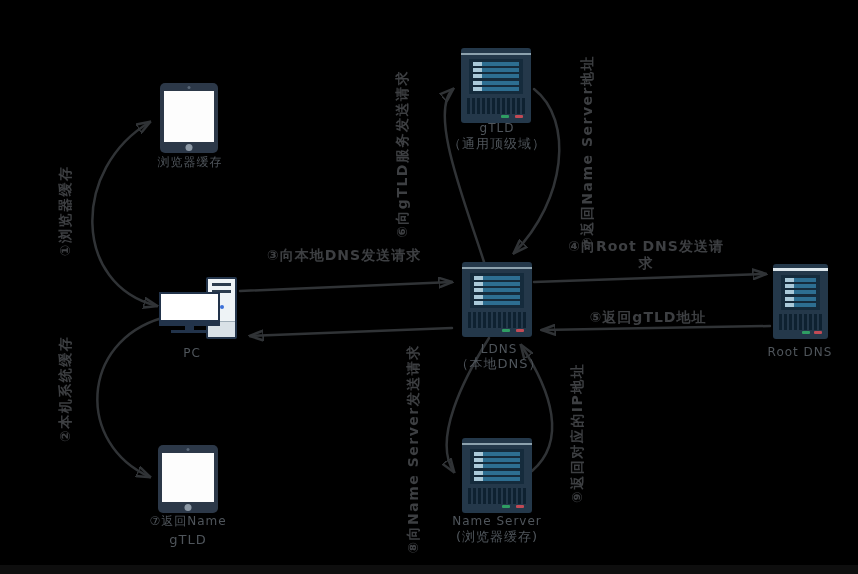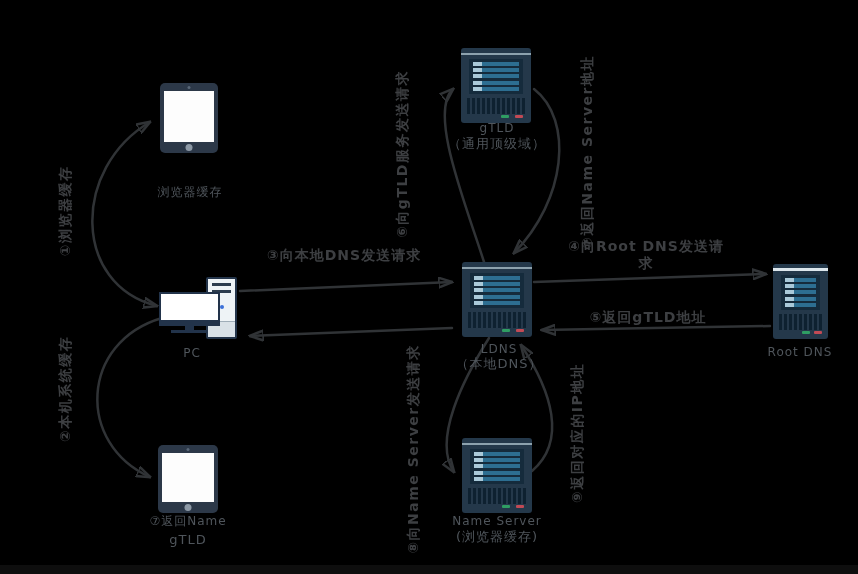--- a/index.html
+++ b/index.html
@@ -80,21 +80,21 @@
     <path d="M489,338 C464,378 432,440 454,472" marker-end="url(#ah)"></path>
     <path d="M532,471 C567,441 552,392 521,345" marker-end="url(#ah)"></path>
     <path d="M452,328 L250,336" marker-end="url(#ah)"></path>
   </svg>
 
   <div class="tablet" style="left:160px;top:83px;width:58px;height:70px">
     <div class="cam"></div>
     <div class="screen"></div>
     <div class="home"></div>
   </div>
-  <div class="nlabel" style="left:190px;top:192px">浏览器缓存</div>
+  <div class="nlabel" style="left:190px;top:162px">浏览器缓存</div>
 
   <div class="tower">
     <div class="slot"></div>
     <div class="slot"></div>
     <div class="pdot"></div>
     <div class="tbottom"></div>
   </div>
   <div class="monitor">
     <div class="mbottom"></div>
   </div>

